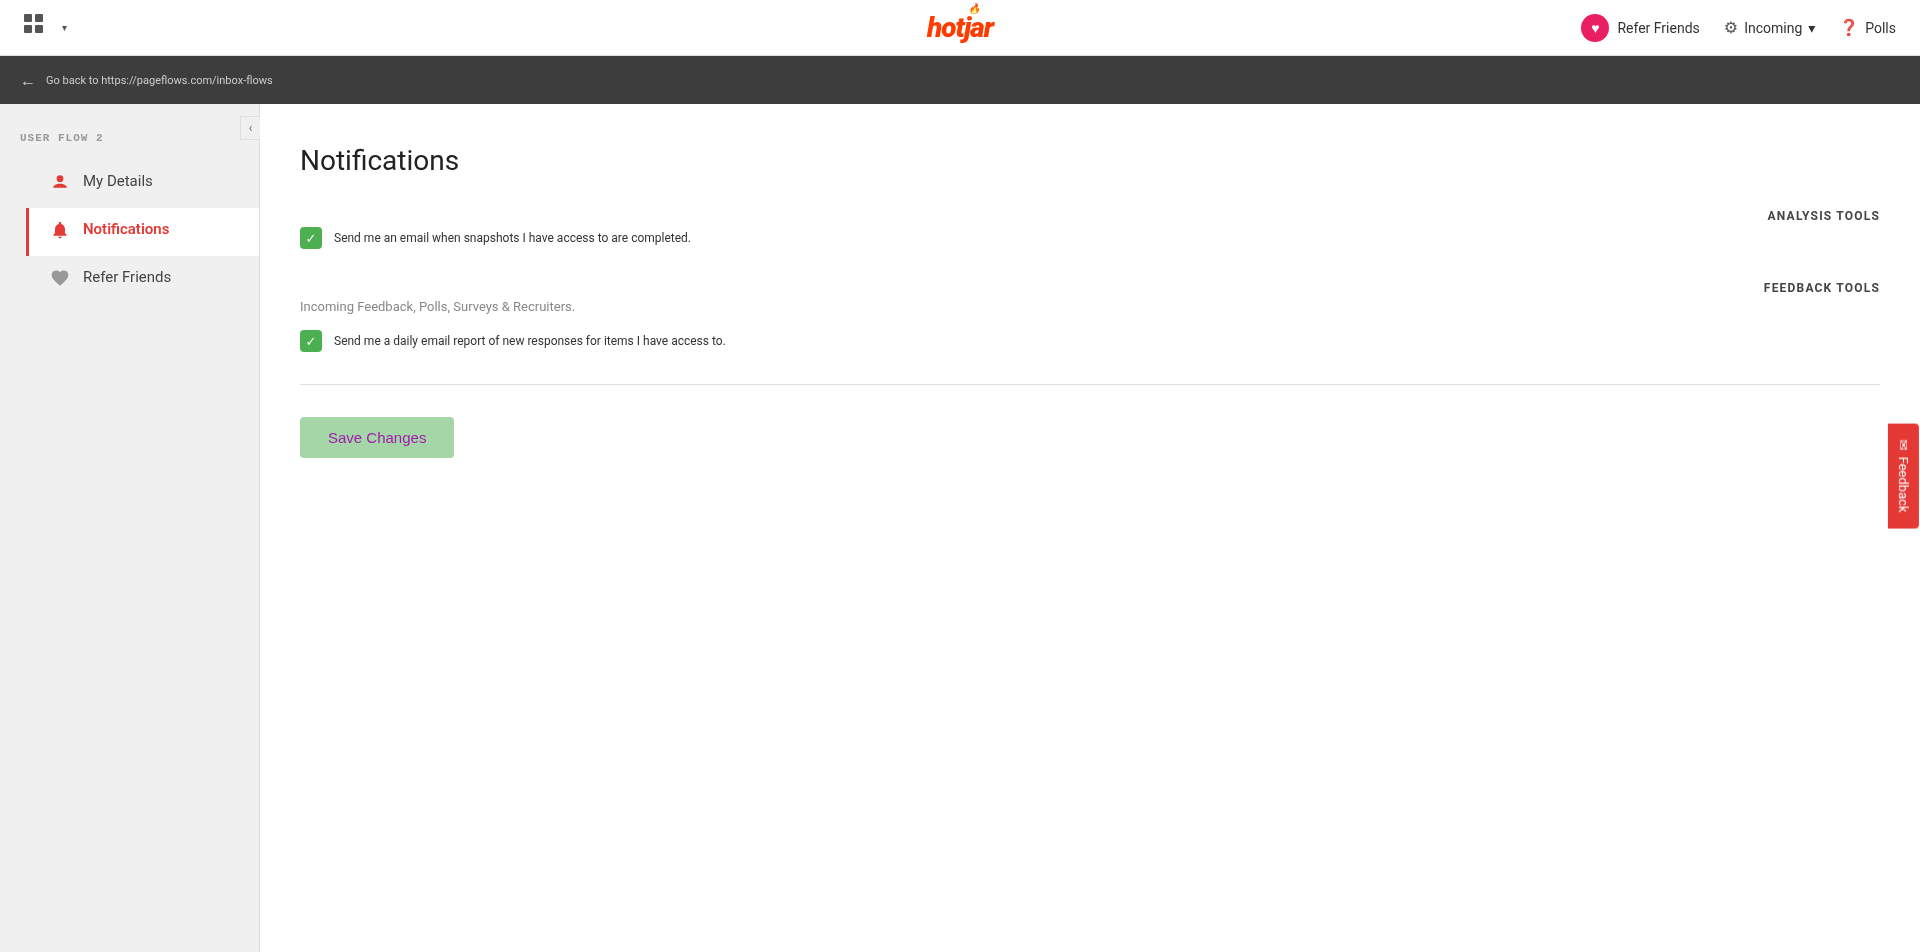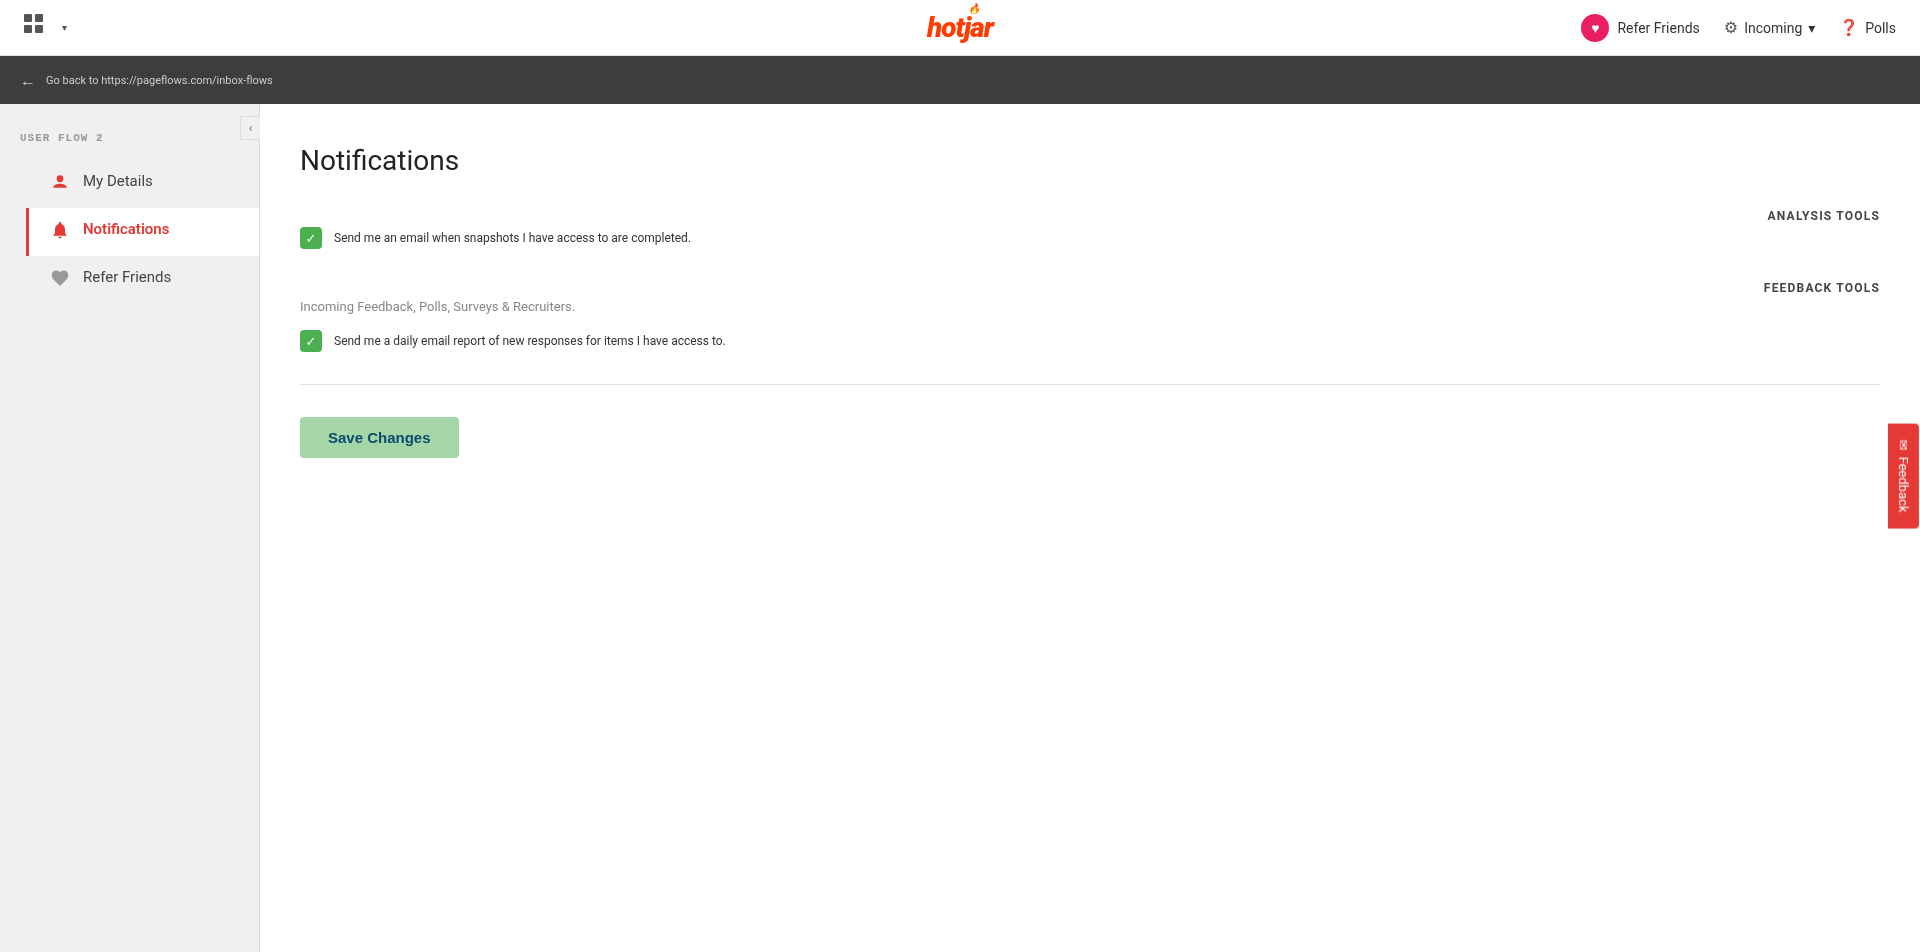--- a/index.html
+++ b/index.html
@@ -231,27 +231,26 @@
     
     .divider {
       border: none;
       border-top: 1px solid #e0e0e0;
       margin: 32px 0;
     }
 
     
     .save-btn {
       background: #a5d6a7;
-      color: #0c4a6e;
+      color: #a21caf;
       border: none;
       padding: 12px 28px;
       font-size: 15px;
       border-radius: 4px;
       cursor: pointer;
-      font-weight: bold;
     }
 
     
     .feedback-tab {
       position: fixed;
       right: -36px;
       top: 50%;
       transform: translateY(-50%) rotate(90deg);
       background: #e53935;
       color: white;

